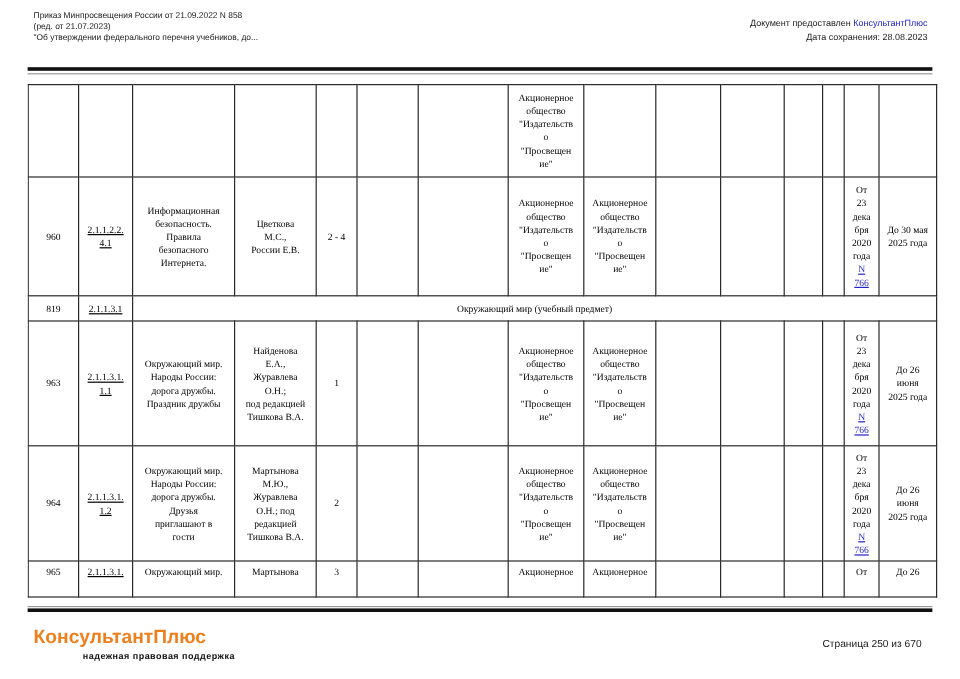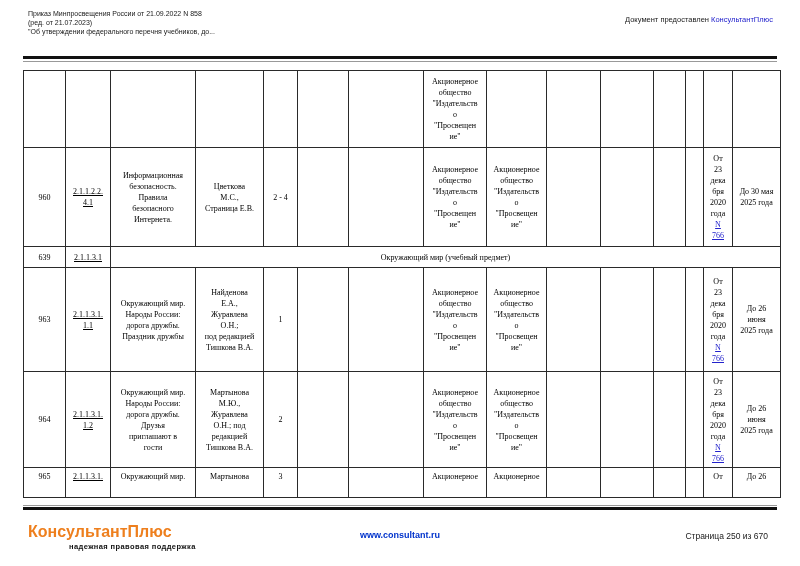--- a/index.html
+++ b/index.html
@@ -52,20 +52,21 @@
 
 <div class="page">
 
   <div class="hdr-left">
     <div>Приказ Минпросвещения России от 21.09.2022 N 858</div>
     <div>(ред. от 21.07.2023)</div>
     <div>"Об утверждении федерального перечня учебников, до...</div>
   </div>
   <div class="hdr-right">
     <div><span>Документ предоставлен </span><a href="#" class="link-blue">КонсультантПлюс</a></div>
+    <div>Дата сохранения: 28.08.2023</div>
   </div>
 
   <div class="sep-top-bar"></div>
   <div class="sep-top-line"></div>
 
   <div class="table-wrap">
     <table class="doc">
       <colgroup>
         <col style="width:42px">
           <col style="width:45px">
@@ -112,21 +113,21 @@
         <td class="c-num">960</td>
         <td class="c-code">2.1.1.2.2.
 4.1</td>
         <td>Информационная
 безопасность.
 Правила
 безопасного
 Интернета.</td>
         <td>Цветкова
 М.С.,
-Страница Е.В.</td>
+России Е.В.</td>
         <td>2 - 4</td>
         <td></td>
         <td></td>
         <td>Акционерное
 общество
 "Издательств
 о
 "Просвещен
 ие"</td>
         <td>Акционерное
@@ -146,21 +147,21 @@
 2020
 года</span>
 <a href="#" class="blue">N
 766</a></td>
         <td>До 30 мая
 2025 года</td>
       </tr>
 
 
       <tr style="height:21px">
-        <td class="c-num">639</td>
+        <td class="c-num">819</td>
         <td class="c-code">2.1.1.3.1</td>
         <td class="c-span" colspan="13">Окружающий мир (учебный предмет)</td>
       </tr>
 
       <tr style="height:104px">
         <td class="c-num">963</td>
         <td class="c-code">2.1.1.3.1.
 1.1</td>
         <td>Окружающий мир.
 Народы России:
@@ -271,16 +272,15 @@
       </tr>
     </tbody>
       </table>
   </div>
 
   <div class="sep-bot-line"></div>
   <div class="sep-bot-bar"></div>
 
   <div class="ftr-logo">КонсультантПлюс</div>
   <div class="ftr-tag">надежная правовая поддержка</div>
-  <div class="ftr-url"><span>www.consultant.ru</span></div>
   <div class="ftr-page">Страница 250 из 670</div>
 
 </div>
 
 </body></html>

